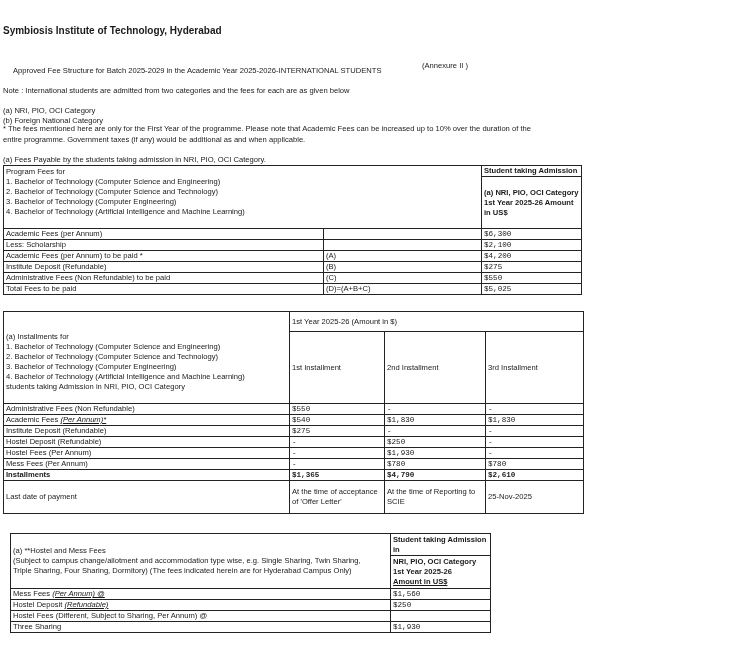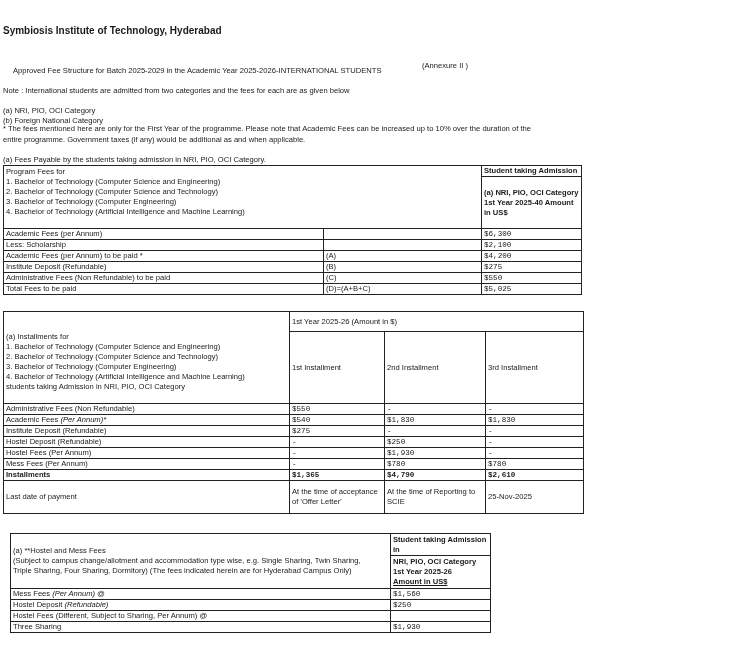--- a/index.html
+++ b/index.html
@@ -7,21 +7,21 @@
     width: 737px; height: 662px; position: relative; overflow: hidden;
     font-family: "Liberation Sans", sans-serif; color: #1a1a1a;
     font-size: 7.6px;
   }
   .line { position: absolute; white-space: nowrap; }
   .bold { font-weight: bold; }
   table { border-collapse: collapse; position: absolute; table-layout: fixed; }
   td { border: 1px solid #222; padding: 0 2px; vertical-align: middle; line-height: 10px; overflow: hidden; }
   .r { text-align: left; font-family: Liberation Mono, monospace; }
   .c { text-align: left; }
-  .it { font-style: italic; }
+  .it { font-style: italic; text-decoration: underline; }
   .u { text-decoration: underline; }
 </style>
 </head>
 <body>
 
 <div class="line bold" style="left:3px;top:25px;font-size:10px;">Symbiosis Institute of Technology, Hyderabad</div>
 <div class="line" style="left:3px;top:66px;margin-left:10px;">Approved Fee Structure for Batch 2025-2029 in the Academic Year 2025-2026-INTERNATIONAL STUDENTS</div>
 <div class="line" style="left:422px;top:61px;">(Annexure II )</div>
 <div class="line" style="left:3px;top:86px;">Note : International students are admitted from two categories and the fees for each are as given below</div>
 <div class="line" style="left:3px;top:106px;">(a) NRI, PIO, OCI Category</div>
@@ -43,21 +43,21 @@
       <div>1. Bachelor of Technology (Computer Science and Engineering)</div>
       <div>2. Bachelor of Technology (Computer Science and Technology)</div>
       <div>3. Bachelor of Technology (Computer Engineering)</div>
       <div>4. Bachelor of Technology (Artificial Intelligence and Machine Learning)</div>
     </td>
     <td class="c bold">Student taking Admission</td>
   </tr>
   <tr style="height:52px">
     <td class="c bold">
       <div>(a) NRI, PIO, OCI Category</div>
-      <div>1st Year 2025-40 Amount</div>
+      <div>1st Year 2025-26 Amount</div>
       <div>in US$</div>
     </td>
   </tr>
   <tr style="height:9px">
         <td>Academic Fees (per Annum)</td>
         <td class="c"></td>
         <td class="r">$6,300</td>
       </tr>
   <tr style="height:9px">
         <td>Less: Scholarship</td>

